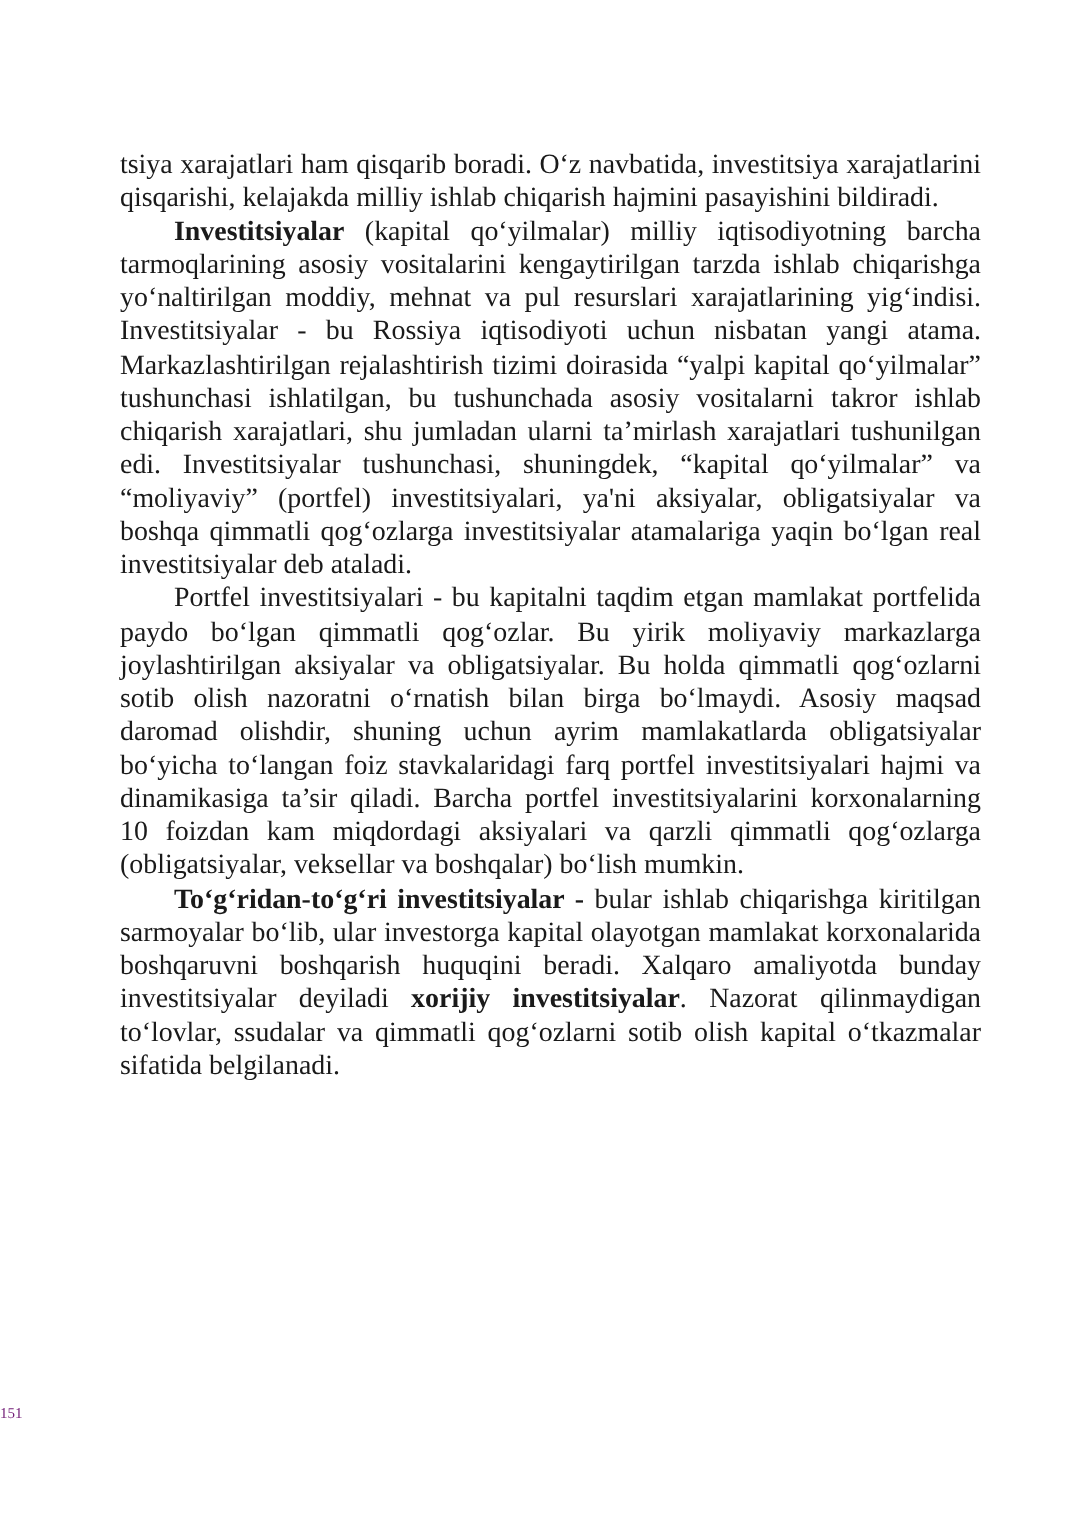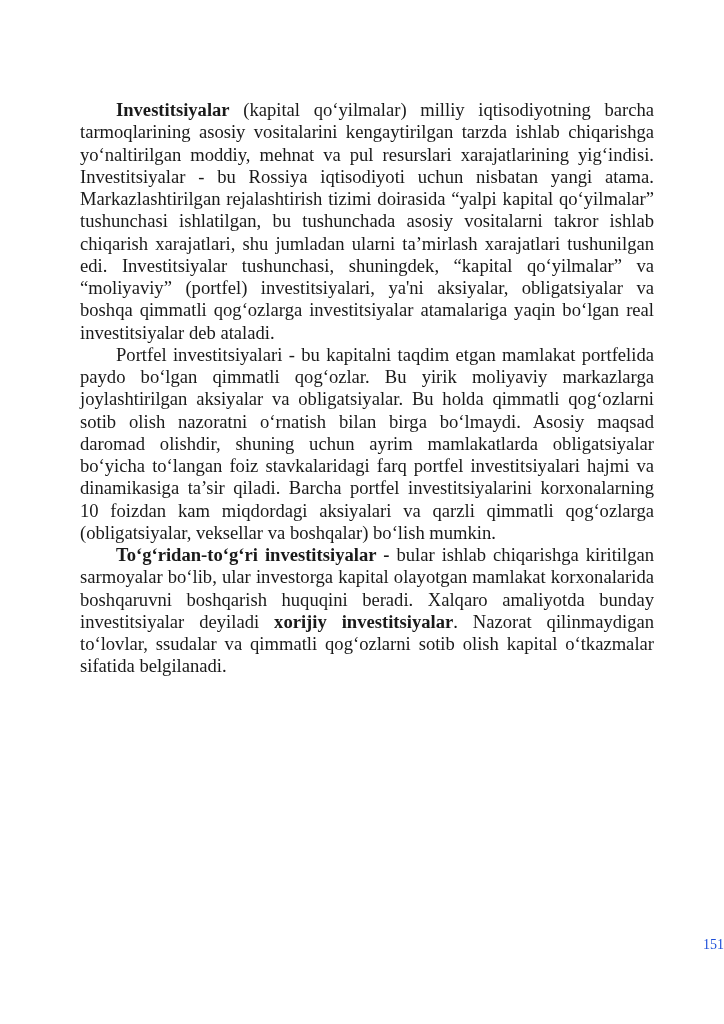--- a/index.html
+++ b/index.html
@@ -16,30 +16,33 @@
     text-align: justify;
     hyphens: none;
   }
   .para { margin: 0; text-indent: 36px; }
   .para.first { text-indent: 0; }
   .para b { font-weight: bold; }
   .page-number {
     position: absolute;
     left: 0; right: 0;
     top: 937px;
-    text-align: right;
+    text-align: left;
     font-family: "Liberation Serif", serif;
-    font-size: 14px;
-    color: #1d4ed8;
+    font-size: 10px;
+    color: #701a75;
   }
 </style>
 </head>
 <body>
 
 <div class="page">
+  <p class="para first">
+    <span>tsiya xarajatlari ham qisqarib boradi. O‘z navbatida, investitsiya xarajatlarini qisqarishi, kelajakda milliy ishlab chiqarish hajmini pasayishini bildiradi.</span>
+  </p>
   <p class="para">
     <b>Investitsiyalar</b><span> (kapital qo‘yilmalar) milliy iqtisodiyotning barcha tarmoqlarining asosiy vositalarini kengaytirilgan tarzda ishlab chiqarishga yo‘naltirilgan moddiy, mehnat va pul resurslari xarajatlarining yig‘indisi. Investitsiyalar - bu Rossiya iqtisodiyoti uchun nisbatan yangi atama. Markazlashtirilgan rejalashtirish tizimi doirasida “yalpi kapital qo‘yilmalar” tushunchasi ishlatilgan, bu tushunchada asosiy vositalarni takror ishlab chiqarish xarajatlari, shu jumladan ularni ta’mirlash xarajatlari tushunilgan edi. Investitsiyalar tushunchasi, shuningdek, “kapital qo‘yilmalar” va “moliyaviy” (portfel) investitsiyalari, ya'ni aksiyalar, obligatsiyalar va boshqa qimmatli qog‘ozlarga investitsiyalar atamalariga yaqin bo‘lgan real investitsiyalar deb ataladi.</span>
   </p>
   <p class="para">
     <span>Portfel investitsiyalari - bu kapitalni taqdim etgan mamlakat portfelida paydo bo‘lgan qimmatli qog‘ozlar. Bu yirik moliyaviy markazlarga joylashtirilgan aksiyalar va obligatsiyalar. Bu holda qimmatli qog‘ozlarni sotib olish nazoratni o‘rnatish bilan birga bo‘lmaydi. Asosiy maqsad daromad olishdir, shuning uchun ayrim mamlakatlarda obligatsiyalar bo‘yicha to‘langan foiz stavkalaridagi farq portfel investitsiyalari hajmi va dinamikasiga ta’sir qiladi. Barcha portfel investitsiyalarini korxonalarning 10 foizdan kam miqdordagi aksiyalari va qarzli qimmatli qog‘ozlarga (obligatsiyalar, veksellar va boshqalar) bo‘lish mumkin.</span>
   </p>
   <p class="para">
     <b>To‘g‘ridan-to‘g‘ri investitsiyalar -</b><span> bular ishlab chiqarishga kiritilgan sarmoyalar bo‘lib, ular investorga kapital olayotgan mamlakat korxonalarida boshqaruvni boshqarish huquqini beradi. Xalqaro amaliyotda bunday investitsiyalar deyiladi </span><b>xorijiy investitsiyalar</b><span>. Nazorat qilinmaydigan to‘lovlar, ssudalar va qimmatli qog‘ozlarni sotib olish kapital o‘tkazmalar sifatida belgilanadi.</span>
   </p>
 </div>

